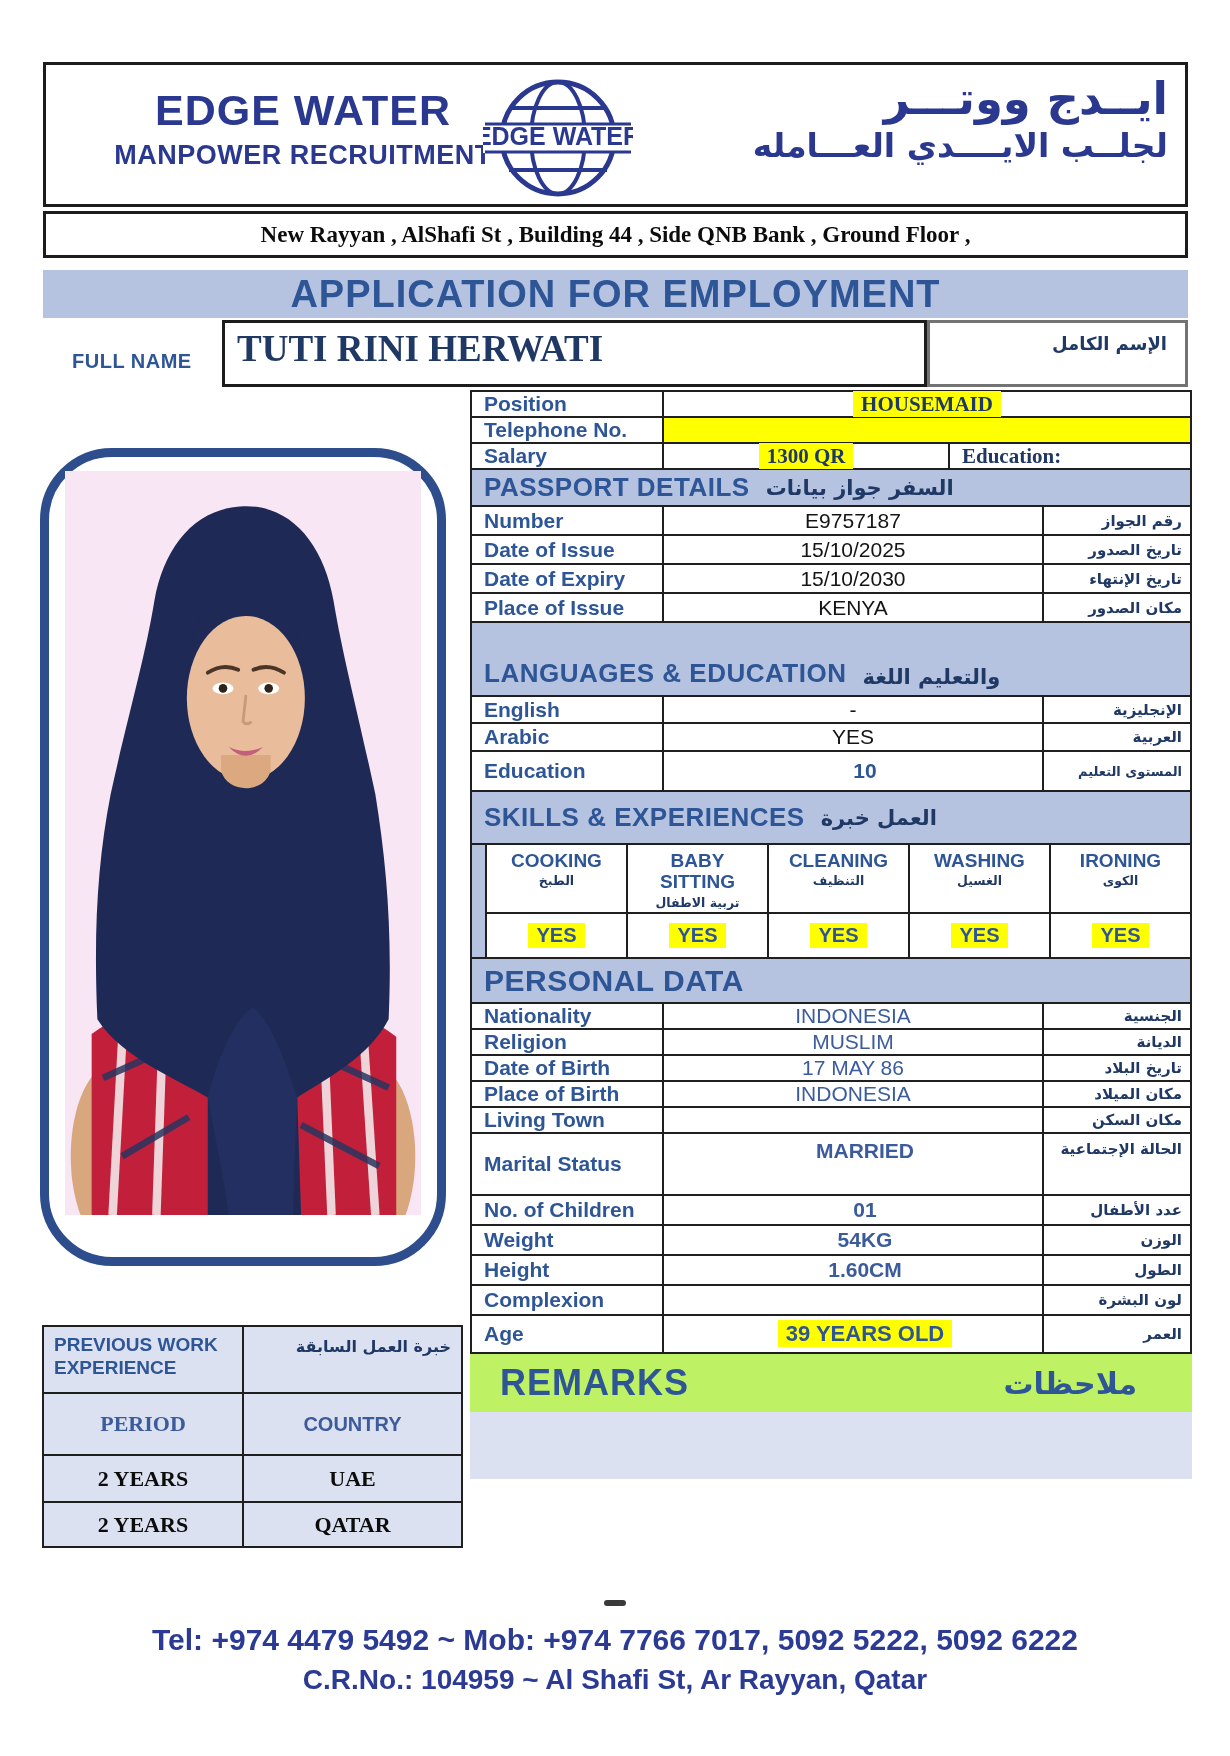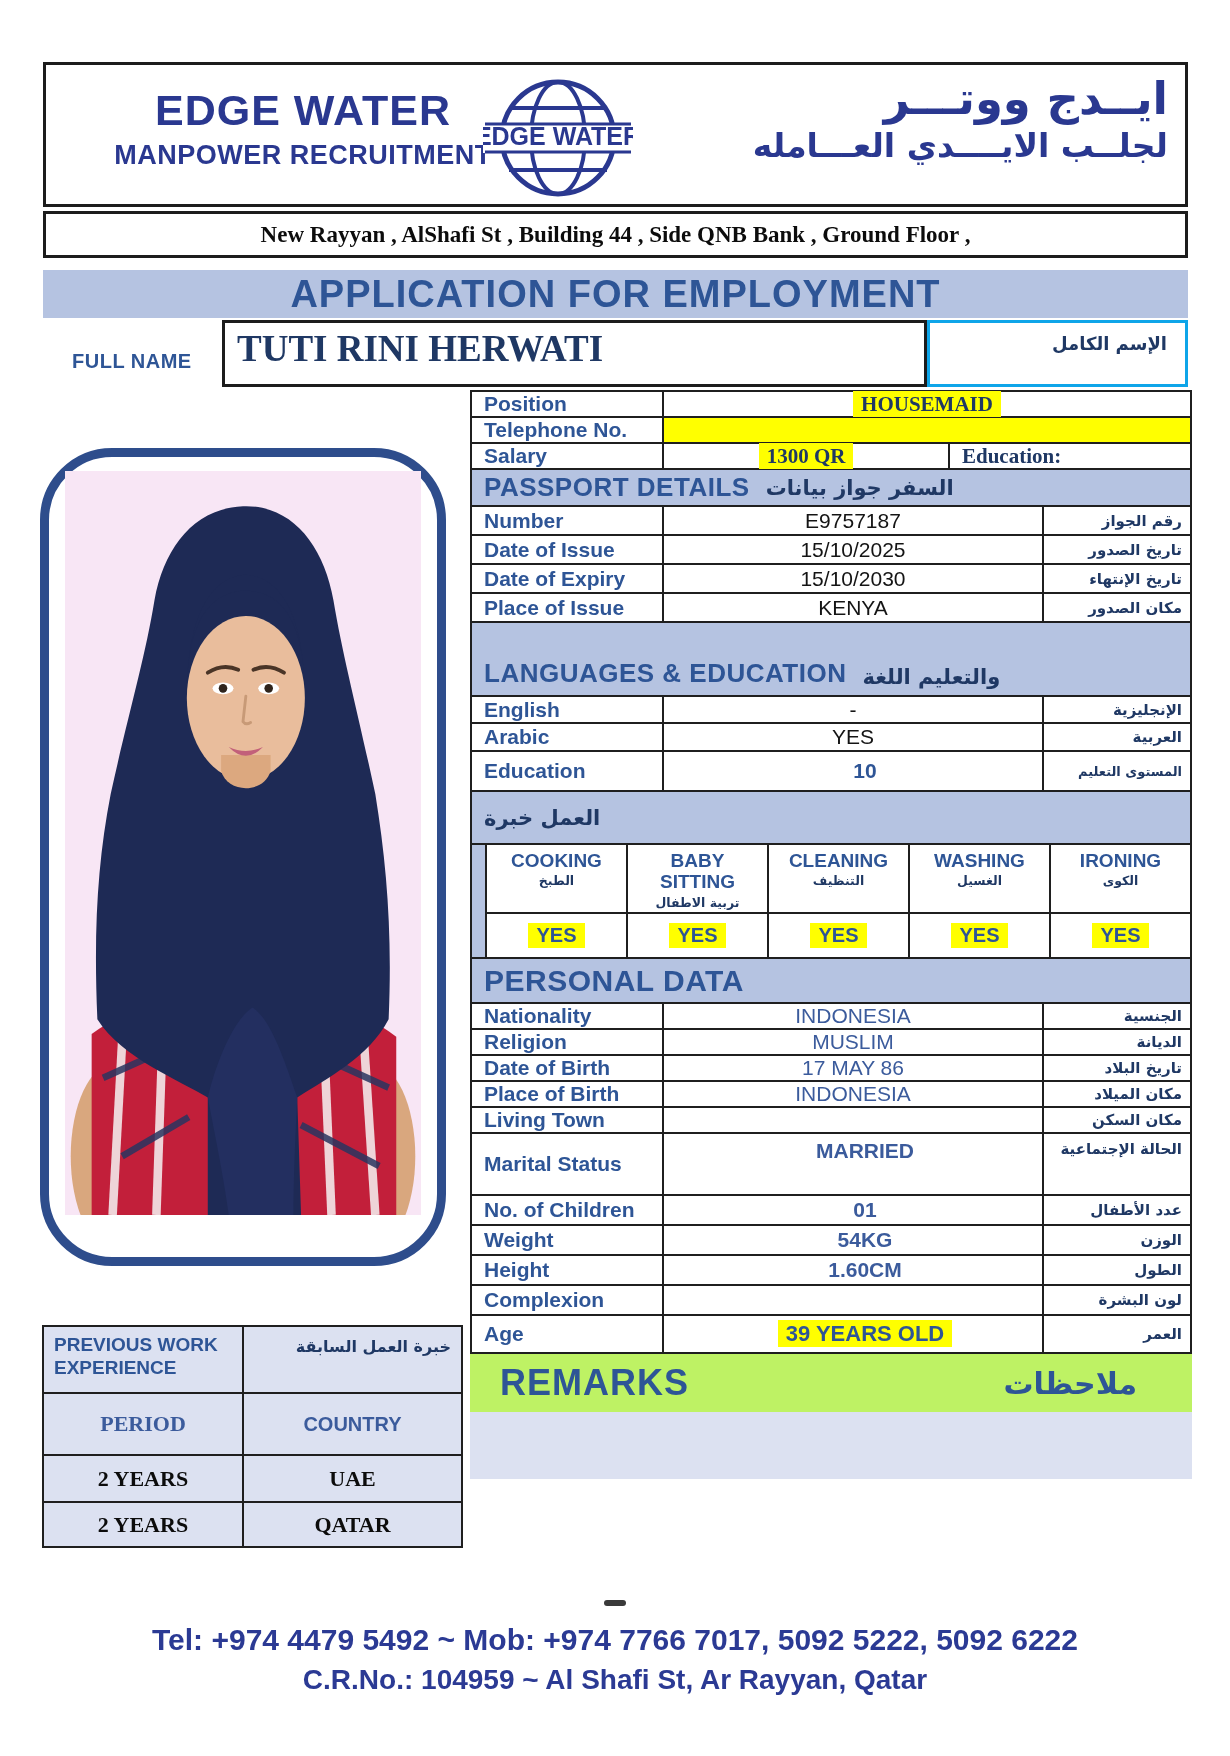--- a/index.html
+++ b/index.html
@@ -23,21 +23,21 @@
                font-family:"Liberation Serif",serif;font-weight:bold;font-size:23px;color:#0c0c0c;}
 
   
   .title-band{left:43px;top:270px;width:1145px;height:48px;background:#b5c3e1;
               display:flex;align-items:center;justify-content:center;
               font-weight:bold;font-size:38px;letter-spacing:1px;color:#2e5596;}
   .fullname-label{left:72px;top:350px;font-weight:bold;font-size:20px;letter-spacing:0.5px;color:#2e5596;}
   .name-cell{left:222px;top:320px;width:705px;height:67px;border:3px solid #1c1c1c;box-sizing:border-box;
              background:#fff;padding:4px 0 0 12px;
              font-family:"Liberation Serif",serif;font-weight:bold;font-size:37px;color:#1f3864;}
-  .name-ar-cell{left:927px;top:320px;width:261px;height:67px;border:3px solid #0ea5e9;box-sizing:border-box;
+  .name-ar-cell{left:927px;top:320px;width:261px;height:67px;border:3px solid #737373;box-sizing:border-box;
                 background:#fff;padding:10px 18px 0 0;text-align:right;
                 font-family:"DejaVu Sans",sans-serif;font-weight:bold;font-size:18px;color:#1f3864;}
 
   
   .rt-col{left:470px;top:390px;width:722px;}
   .row{display:flex;align-items:center;border:2px solid #1f1f1f;border-bottom:none;
        background:#fff;box-sizing:border-box;}
   .row-bottom{border-bottom:2px solid #1f1f1f;}
   .lbl{width:192px;padding-left:12px;box-sizing:border-box;font-weight:bold;font-size:21px;color:#2e5596;
        align-self:stretch;display:flex;align-items:center;border-right:2px solid #1f1f1f;}
@@ -211,20 +211,21 @@
       <div class="val">YES</div>
       <div class="arc">العربية</div>
     </div>
     <div class="row h40">
       <div class="lbl">Education</div>
       <div class="val bold" style="color:#2e5596;">10</div>
       <div class="arc" style="font-size:13px;">المستوى التعليم</div>
     </div>
 
     <div class="band band-skill">
+      <span class="band-title">SKILLS &amp; EXPERIENCES</span>
       <span class="band-ar">العمل خبرة</span>
     </div>
 
     <div class="skills-wrap">
       <div class="skills-stripe"></div>
       <div class="skills-grid">
         <div class="skills-hrow">
           <div class="s-cell">
             <span class="s-en">COOKING</span>
             <span class="s-ar">الطبخ</span>

